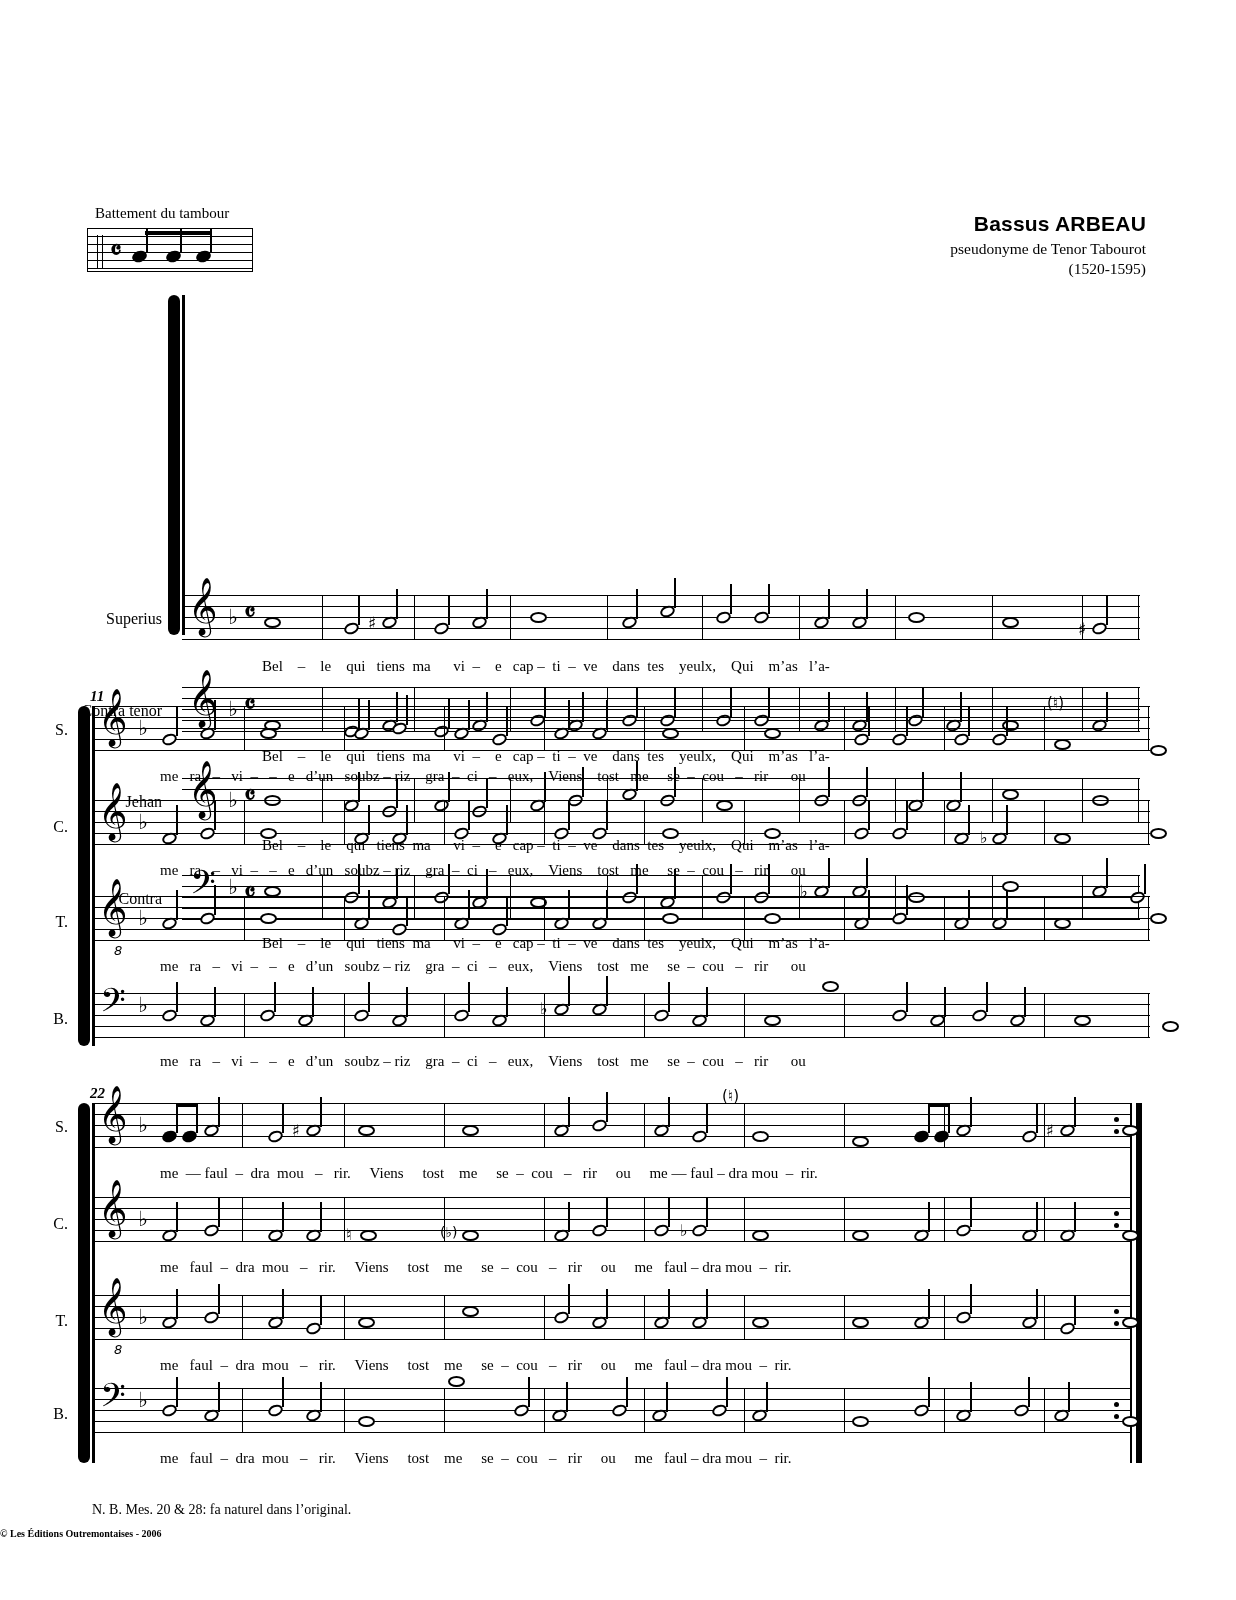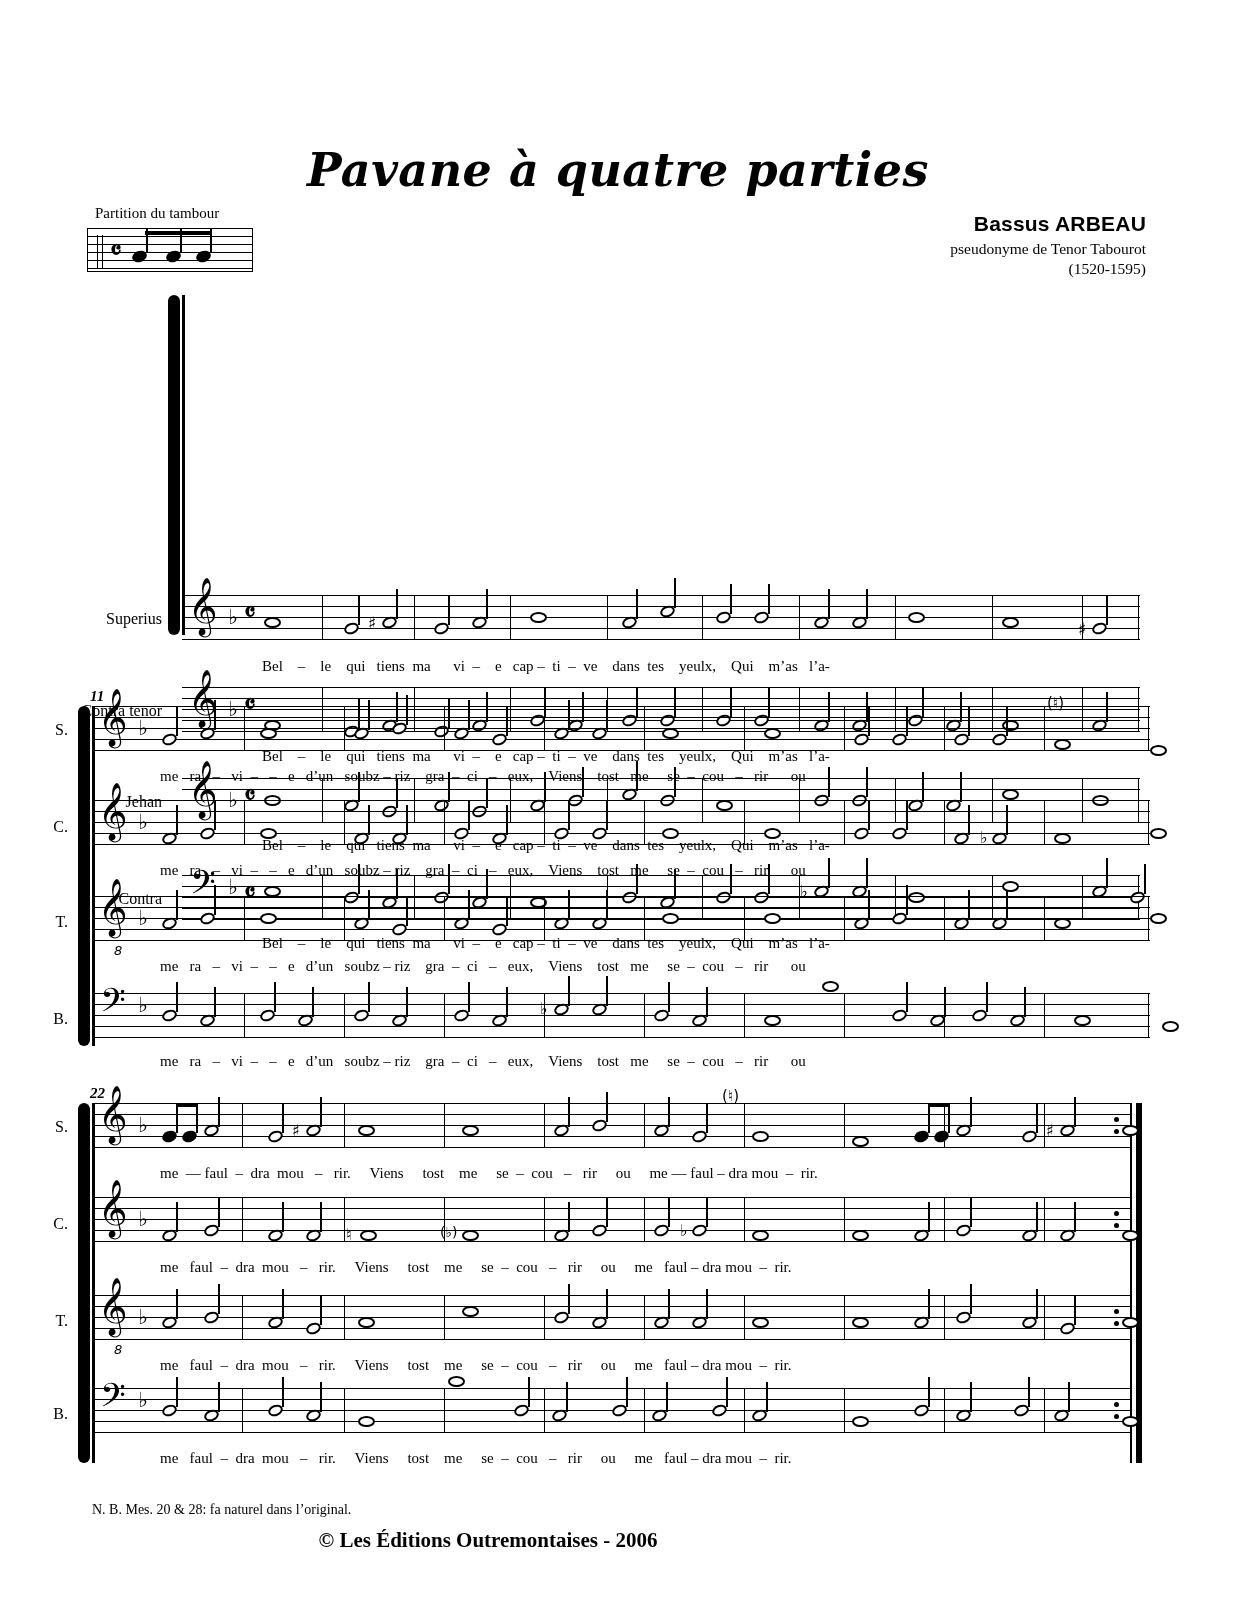--- a/index.html
+++ b/index.html
@@ -68,32 +68,31 @@
   .glyph{position:absolute;font-family:"DejaVu Sans",sans-serif;line-height:1;}
   .clefG{font-size:50px;}
   .clefF{font-size:40px;}
   .acc{font-size:21px;font-family:"DejaVu Sans",sans-serif;}
   .mensur{font-size:26px;font-family:"DejaVu Serif",serif;font-weight:bold;}
   .octave8{font-size:13px;font-style:italic;}
 
   .lyric{position:absolute;font-size:15px;white-space:nowrap;}
 
   .footnote{position:absolute;left:92px;top:1502px;font-size:14px;}
-  .copyright{position:absolute;left:0;top:1528px;width:976px;text-align:center;font-size:21px;font-weight:bold;}
+  .copyright{position:absolute;left:0;top:1528px;width:976px;font-size:10px;font-weight:bold;}
 </style>
 </head>
 <body>
 
 <div class="page">
 
 
 
-  <div class="title">Pavane à quatre parties</div>
-
-  <div class="tambour-label">Partition du tambour</div>
+
+  <div class="tambour-label">Battement du tambour</div>
   <div class="tambour-staff">
     <div class="ln" style="top:7px"></div>
     <div class="ln" style="top:15px"></div>
     <div class="ln" style="top:23px"></div>
     <div class="ln" style="top:31px"></div>
     <div class="ln" style="top:39px"></div>
     <div style="position:absolute;left:9px;top:6px;width:1.4px;height:34px;background:#000"></div>
     <div style="position:absolute;left:14px;top:6px;width:1.4px;height:34px;background:#000"></div>
     <span class="glyph mensur" style="left:22px;top:8px">𝄴</span>
     <div class="nh" style="left:44px;top:22px"></div>

